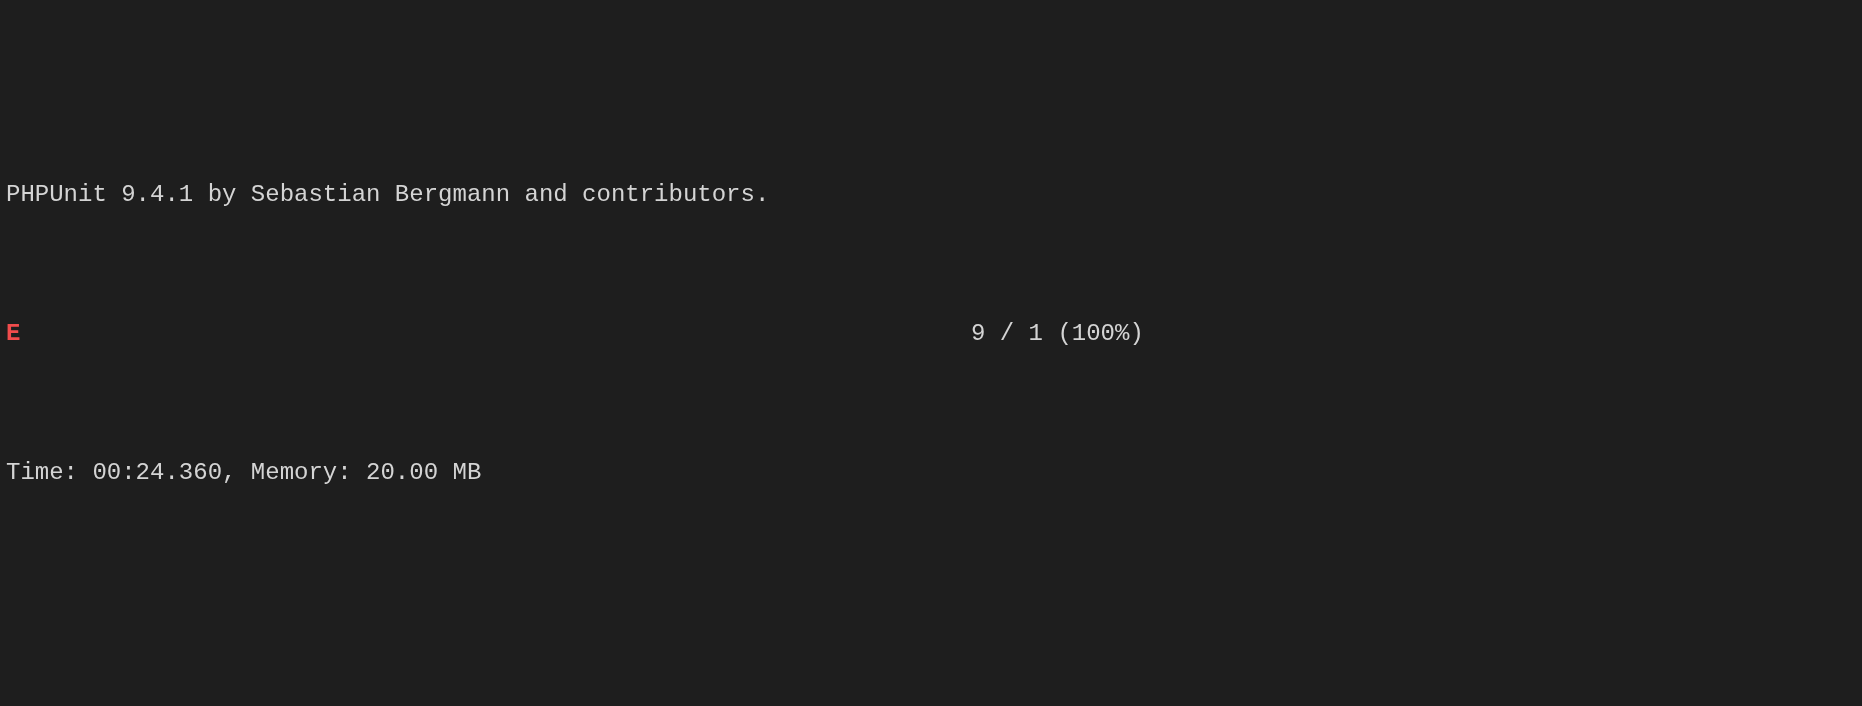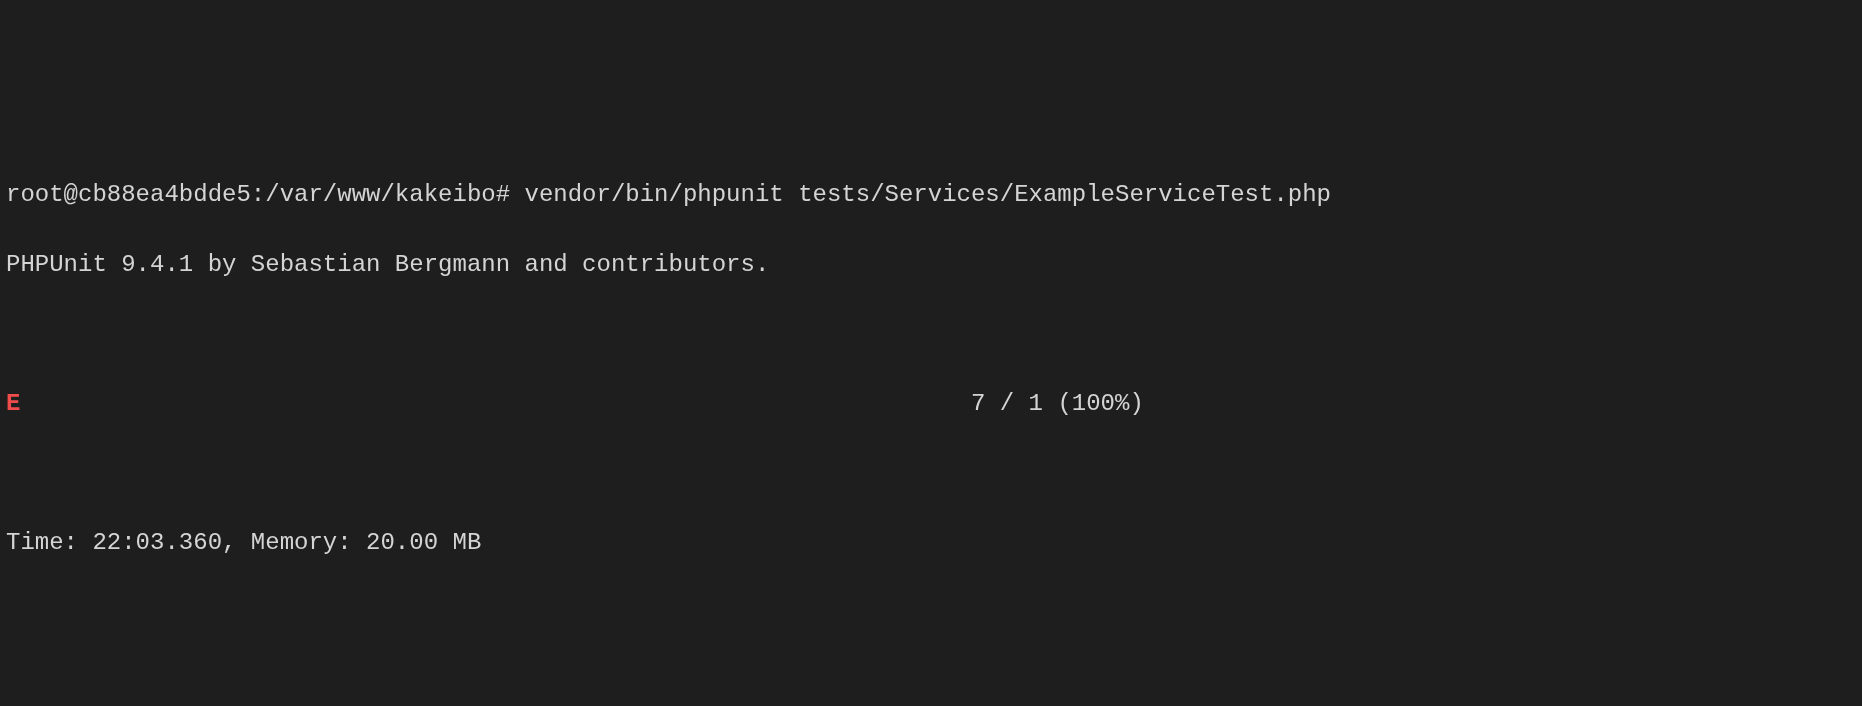--- a/index.html
+++ b/index.html
@@ -29,26 +29,25 @@
       color: #f14c4c;
       font-weight: bold;
     }
   </style>
 </head>
 <body>
 
 
 
 <div class="terminal">
-<div class="line"><span>root@cb88ea4bdde5:/var/www/kakeibo# </span><span>vendor/bin/phpunit tests/Services/ExampleServiceTest.php</span></div>
 <div class="line">PHPUnit 9.4.1 by Sebastian Bergmann and contributors.</div>
 <div class="line"> </div>
-<div class="line"><span class="error-char">E</span><span>                                                                  </span><span>7 / 1 (100%)</span></div>
+<div class="line"><span class="error-char">E</span><span>                                                                  </span><span>9 / 1 (100%)</span></div>
 <div class="line"> </div>
-<div class="line">Time: 22:03.360, Memory: 20.00 MB</div>
+<div class="line">Time: 00:24.360, Memory: 20.00 MB</div>
 <div class="line"> </div>
 
 
 
 
 
 
 
 
 

